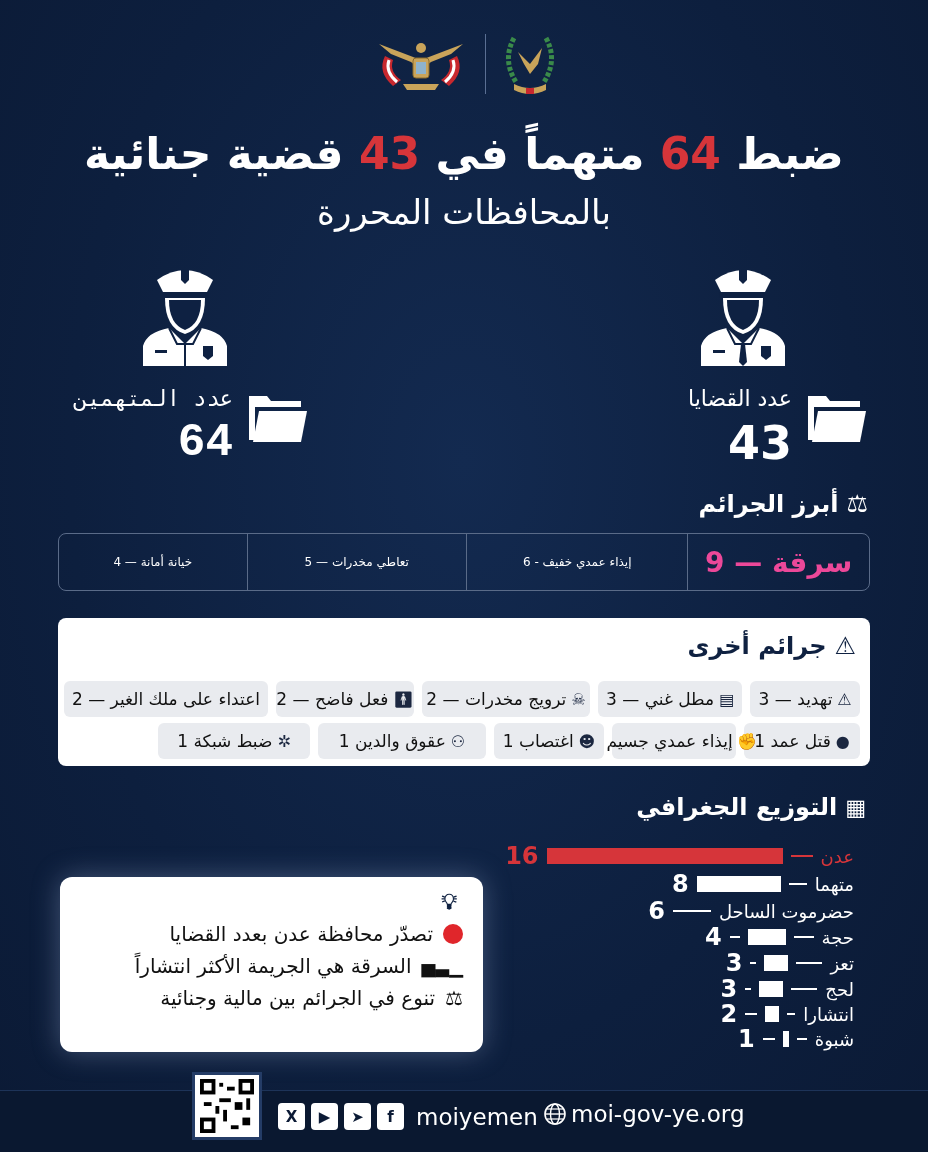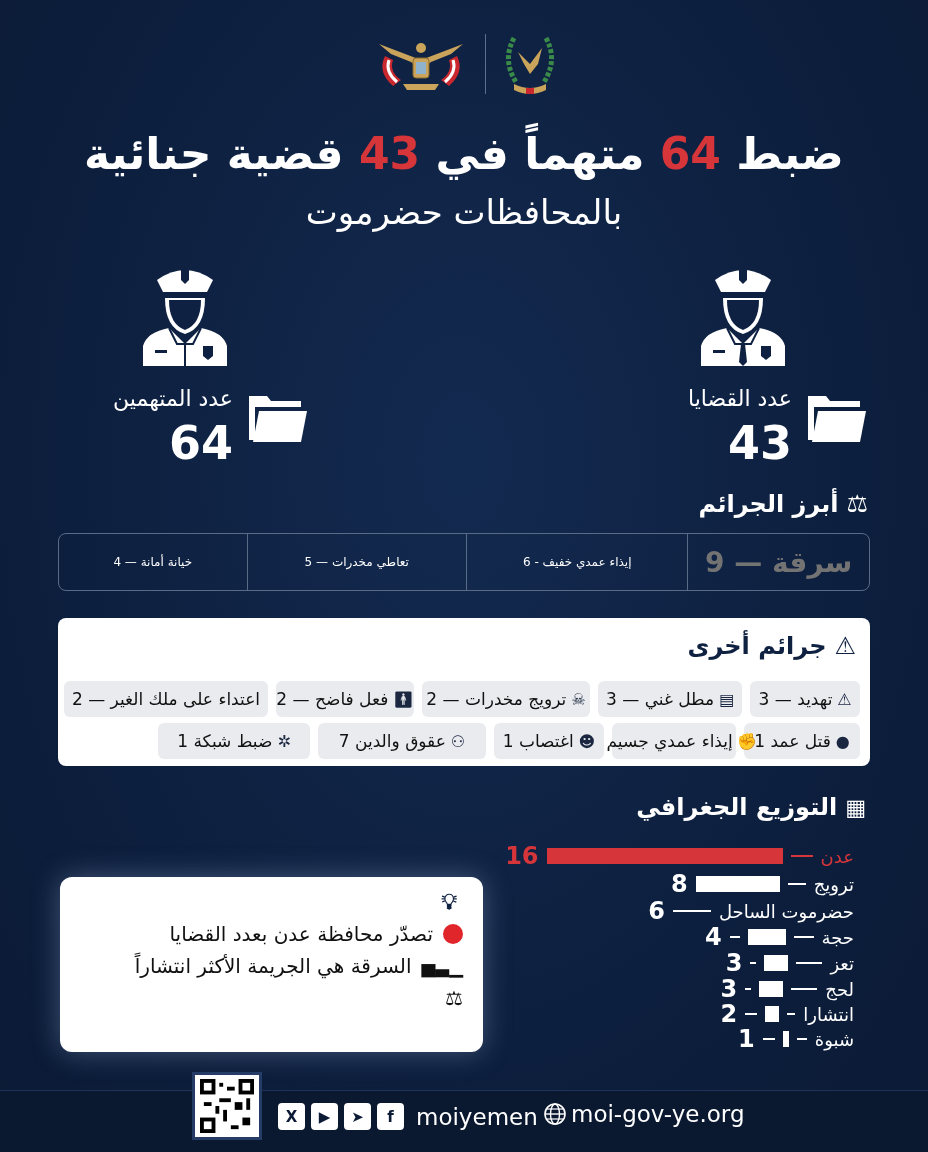--- a/index.html
+++ b/index.html
@@ -26,21 +26,21 @@
   .stat { direction: rtl; }
   .stat .label { font-size: 22px; color: #fff; }
   .stat .num { font-size: 46px; font-weight: bold; color: #fff; line-height: 1; }
   .folder { width: 62px; height: 52px; }
 
   
   .section-h { direction: rtl; font-weight: bold; font-size: 24px; display: flex; align-items: center; gap: 8px; }
   .top-crimes { left: 58px; top: 533px; width: 812px; height: 58px; border: 1.5px solid #5a6b88; border-radius: 8px; display: flex; direction: rtl; overflow: hidden; }
   .top-crimes .cell { display: flex; align-items: center; justify-content: center; font-size: 12px; color: #fff; border-left: 1.5px solid #5a6b88; }
   .top-crimes .cell:last-child { border-left: none; }
-  .top-crimes .cell.hl { color: #737373; font-weight: bold; font-size: 28px; }
+  .top-crimes .cell.hl { color: #ec4899; font-weight: bold; font-size: 28px; }
 
   
   .other { left: 58px; top: 618px; width: 812px; height: 148px; background: #fff; border-radius: 8px; }
   .other .hdr { position: absolute; right: 14px; top: 14px; color: #0f2141; font-size: 24px; font-weight: bold; direction: rtl; display: flex; align-items: center; gap: 8px; }
   .chip-row { position: absolute; left: 6px; right: 10px; display: flex; direction: rtl; gap: 8px; }
   .chip { background: #e9ebef; border-radius: 6px; height: 36px; display: flex; align-items: center; justify-content: center; color: #111; font-size: 17px; padding: 0 8px; gap: 5px; white-space: nowrap; }
   .chip .ic { font-size: 16px; color: #1b2740; }
 
   
   .geo-h { right: 62px; top: 793px; }
@@ -91,21 +91,21 @@
   </svg>
 </div>
 
 <div class="abs title">
   <span>ضبط</span>
   <span class="red">64</span>
   <span>متهماً في</span>
   <span class="red">43</span>
   <span>قضية جنائية</span>
 </div>
-<div class="abs subtitle">بالمحافظات حضرموت</div>
+<div class="abs subtitle">بالمحافظات المحررة</div>
 
 <svg class="abs" style="left:137px;top:262px" width="96" height="106" viewBox="0 0 96 106">
   <path d="M20 18 Q48 -2 76 18 L70 30 L26 30 Z" fill="#fff"></path>
   <path d="M44 8 L52 8 L52 18 L48 22 L44 18 Z" fill="#0e2142"></path>
   <rect x="24" y="30" width="48" height="6" fill="#0e2142"></rect>
   <path d="M28 36 Q28 66 48 72 Q68 66 68 36 Z" fill="#fff"></path>
   <path d="M32 38 Q32 62 48 68 Q64 62 64 38 Z" fill="#0e2142"></path>
   <path d="M6 104 L6 84 Q10 70 32 66 L48 82 L64 66 Q86 70 90 84 L90 104 Z" fill="#fff"></path>
   <path d="M32 66 L40 82 L48 82 L56 82 L64 66" stroke="#0e2142" stroke-width="2" fill="none"></path>
   <line x1="48" y1="82" x2="48" y2="104" stroke="#0e2142" stroke-width="2"></line>
@@ -118,21 +118,21 @@
   <rect x="24" y="30" width="48" height="6" fill="#0e2142"></rect>
   <path d="M28 36 Q28 66 48 72 Q68 66 68 36 Z" fill="#fff"></path>
   <path d="M32 38 Q32 62 48 68 Q64 62 64 38 Z" fill="#0e2142"></path>
   <path d="M6 104 L6 84 Q10 70 32 66 L48 82 L64 66 Q86 70 90 84 L90 104 Z" fill="#fff"></path>
   <path d="M32 66 L40 82 L48 82 L56 82 L64 66" stroke="#0e2142" stroke-width="2" fill="none"></path>
   <path d="M46 82 L50 82 L52 100 L48 104 L44 100 Z" fill="#0e2142"></path>
   <rect x="18" y="88" width="12" height="3" fill="#0e2142"></rect>
   <path d="M66 84 L76 84 L76 94 L71 98 L66 94 Z" fill="#0e2142"></path>
 </svg>
 
-<div class="abs stat" style="left:85px;top:386px;width:230px;height:80px;">
+<div class="abs stat" style="left:85px;top:386px;width:230px;height:80px;font-family:Liberation Mono, monospace;">
   <svg class="abs folder" style="left:162px;top:6px" viewBox="0 0 62 52">
     <path d="M2 4 L20 4 L24 9 L54 9 L54 15 L8 15 L8 48 L2 48 Z" fill="#fff"></path>
     <path d="M12 19 L60 19 L54 50 L6 50 Z" fill="#fff"></path>
   </svg>
   <div class="abs label" style="right:82px;top:0;white-space:nowrap;">عدد المتهمين</div>
   <div class="abs num" style="right:82px;top:34px;">64</div>
 </div>
 
 <div class="abs stat" style="left:640px;top:386px;width:230px;height:80px;">
   <svg class="abs folder" style="left:166px;top:6px" viewBox="0 0 62 52">
@@ -189,42 +189,42 @@
     <div class="chip" style="width:124px;width:124px;min-width:124px;">
         <span class="ic">✊</span>
         <span>إيذاء عمدي جسيم 1</span>
       </div>
     <div class="chip" style="width:110px;">
         <span class="ic">☻</span>
         <span>اغتصاب 1</span>
       </div>
     <div class="chip" style="width:168px;">
         <span class="ic">⚇</span>
-        <span>عقوق والدين 7</span>
+        <span>عقوق والدين 1</span>
       </div>
     <div class="chip" style="width:152px;">
         <span class="ic">✲</span>
         <span>ضبط شبكة 1</span>
       </div>
   </div>
 </div>
 
 <div class="abs section-h geo-h">
   <span style="font-size:22px;">▦</span>
   <span>التوزيع الجغرافي</span>
 </div>
 
 <div class="abs geo-row hl" style="top:844px;">
   <span>عدن</span>
   <span class="dash" style="width:22px;"></span>
   <span class="bar" style="width:236px;"></span>
   <span class="val">16</span>
 </div>
 <div class="abs geo-row" style="top:872px;">
-  <span>ترويج</span>
+  <span>متهما</span>
   <span class="dash" style="width:18px;"></span>
   <span class="bar" style="width:84px;"></span>
   <span class="val">8</span>
 </div>
 <div class="abs geo-row" style="top:899px;">
   <span>حضرموت الساحل</span>
   <span class="dash" style="width:38px;"></span>
   <span class="val">6</span>
 </div>
 <div class="abs geo-row" style="top:925px;">
@@ -270,20 +270,21 @@
   <div class="qi">
     <span class="dot"></span>
     <span>تصدّر محافظة عدن بعدد القضايا</span>
   </div>
   <div class="qi">
     <span style="font-size:18px;">▁▃▅</span>
     <span>السرقة هي الجريمة الأكثر انتشاراً</span>
   </div>
   <div class="qi">
     <span style="font-size:20px;">⚖</span>
+    <span>تنوع في الجرائم بين مالية وجنائية</span>
   </div>
 </div>
 
 <div class="abs footer"></div>
 <div class="abs qr">
   <svg width="56" height="54" viewBox="0 0 14 14">
     <rect x="0" y="0" width="4" height="4" fill="#000"></rect>
       <rect x="1" y="1" width="2" height="2" fill="#fff"></rect>
     <rect x="10" y="0" width="4" height="4" fill="#000"></rect>
       <rect x="11" y="1" width="2" height="2" fill="#fff"></rect>

